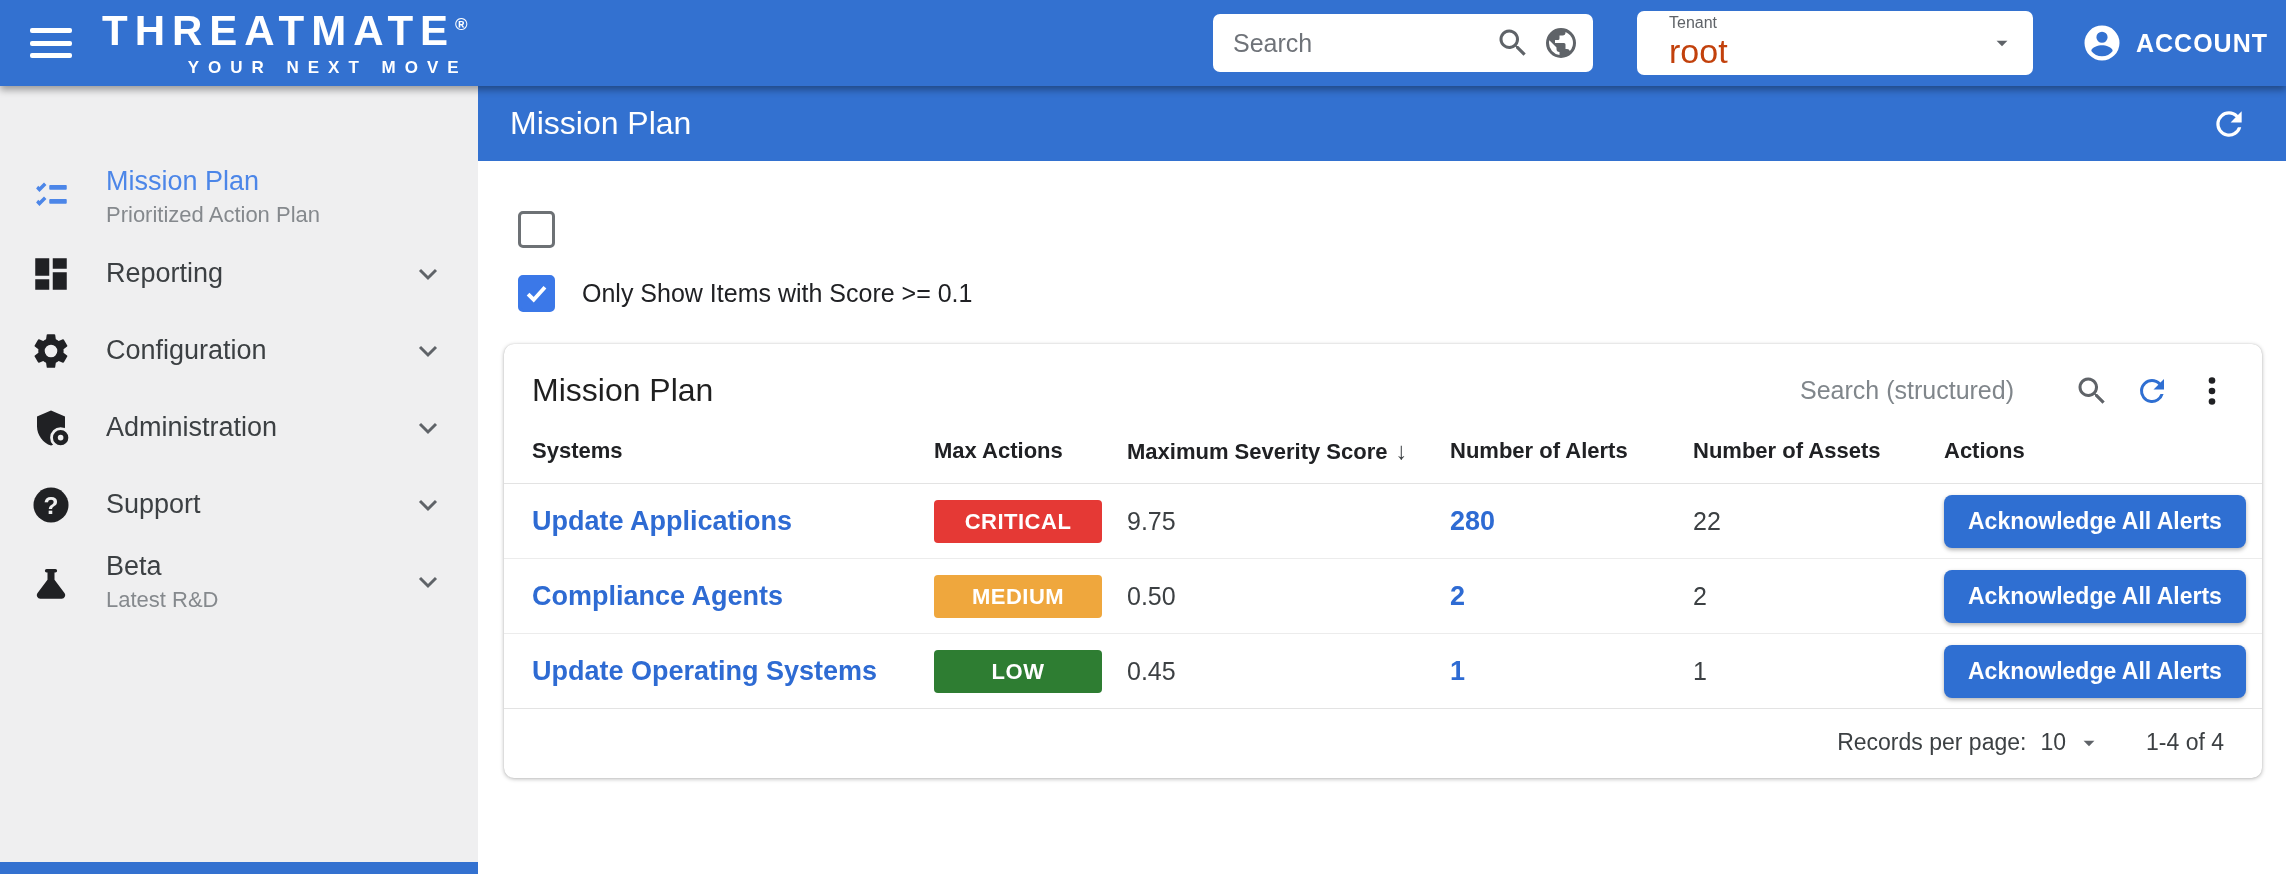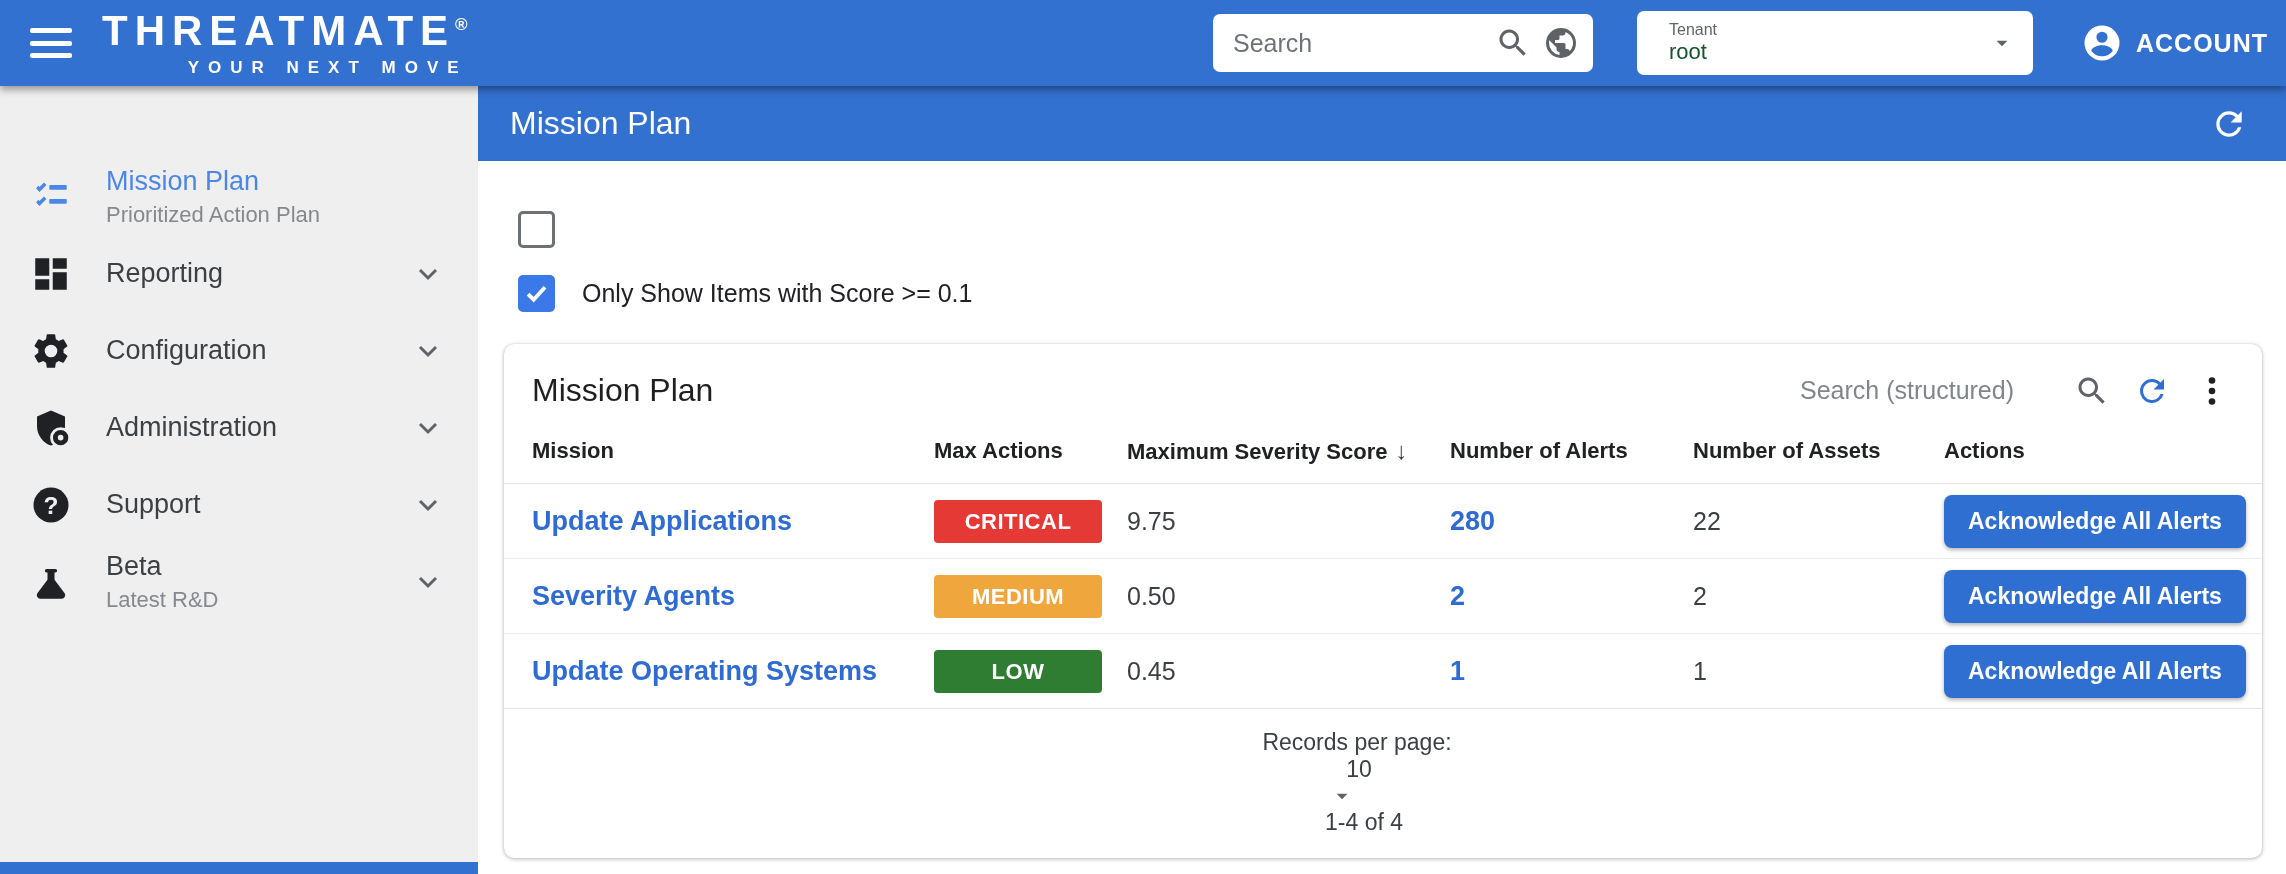--- a/index.html
+++ b/index.html
@@ -20,21 +20,21 @@
   .brand-tagline { font-size:17px; font-weight:bold; letter-spacing:9px; margin-top:7px;text-align:right; }
   .topbar-spacer { flex:1; }
   .searchbox { width:380px; height:58px; background:#fff; border-radius:7px;
                display:flex; align-items:center; padding:0 14px 0 20px; }
   .search-placeholder { color:#6f7379; font-size:25px; flex:1; }
   .sb-icon { width:36px; height:36px; margin-left:12px; flex:0 0 auto; }
   .tenantbox { width:396px; height:64px; background:#fff; border-radius:7px; margin-left:44px;
                display:flex; align-items:center; padding:6px 18px 6px 32px; color:#202124; }
   .tenant-texts { display:flex; flex-direction:column; justify-content:center; flex:1; }
   .tenant-label { font-size:16px; color:#5f6368; line-height:1.1; }
-  .tenant-value { font-size:22px; color:#14532d; line-height:1.2; }
+  .tenant-value { font-size:34px; color:#c2410c; line-height:1.2; }
   .account { margin-left:48px; display:flex; align-items:center; gap:13px; cursor:pointer; }
   .account-label { font-size:25px; font-weight:bold; letter-spacing:1px; }
 
   
   .content { flex:1; display:flex; min-height:0; }
   .sidebar { width:478px; flex:0 0 478px; background:#efeff0; padding-top:72px; position:relative; }
   .side-item { display:flex; align-items:center; height:77px; padding:0 34px 0 30px; cursor:pointer; }
   .side-icon { width:42px; height:42px; flex:0 0 42px; margin-right:34px; color:#202124; }
   .side-item.active .side-icon { color:#4c86e8; }
   .side-texts { display:flex; flex-direction:column; }
@@ -79,22 +79,22 @@
   tr:last-child td { border-bottom:1px solid #e3e3e3; }
   .sort-arrow { font-weight:normal; font-size:24px; color:#3c4043; margin-left:8px; }
   .cat-link, .num-link { color:#2e6bd3; font-weight:bold; font-size:27px; text-decoration:none; cursor:pointer; }
   .chip { display:inline-block; min-width:168px; height:43px; line-height:43px; text-align:center;
           border-radius:4px; color:#fff; font-weight:bold; font-size:22px; letter-spacing:.5px; }
   .score, .assets { font-size:25px; color:#3c4043; }
   .ack-btn { color:#fff; border:none; border-radius:8px; font-family:"Liberation Sans",sans-serif;
              font-weight:bold; font-size:23px; padding:13px 24px; cursor:pointer;
              box-shadow:0 2px 4px rgba(0,0,0,.3); white-space:nowrap; }
 
-  .card-footer { display:flex; align-items:center; 
-                 padding:20px 38px 22px 0; font-size:23px; color:#3c4043;flex-direction:column; }
+  .card-footer { display:flex; align-items:center; justify-content:flex-end;
+                 padding:20px 38px 22px 0; font-size:23px; color:#3c4043; }
   .records-label { margin-right:14px; }
   .page-size { margin-right:10px; }
   .caret-icon { width:26px; height:26px; color:#5f6368; margin-right:44px; cursor:pointer; }
   .range-label { }
 </style>
 </head>
 <body>
 
 <div class="app">
 
@@ -273,39 +273,39 @@
             <colgroup>
               <col style="width:430px">
                 <col style="width:193px">
                 <col style="width:323px">
               <col style="width:243px">
                 <col style="width:251px">
                 <col>
             </colgroup>
             <thead>
               <tr>
-                <th><span>Mission</span></th>
+                <th><span>Systems</span></th>
                 <th><span>Max Actions</span></th>
                 <th><span>Maximum Severity Score</span><span class="sort-arrow">↓</span></th>
                 <th><span>Number of Alerts</span></th>
                 <th><span>Number of Assets</span></th>
                 <th><span>Actions</span></th>
               </tr>
             </thead>
             <tbody>
               <tr>
                 <td><a class="cat-link">Update Applications</a></td>
                 <td><span class="chip" style="background-color: rgb(229, 57, 53);">CRITICAL</span></td>
                 <td><span class="score">9.75</span></td>
                 <td><a class="num-link">280</a></td>
                 <td><span class="assets">22</span></td>
                 <td><button class="ack-btn" style="background-color: rgb(47, 111, 210);">Acknowledge All Alerts</button></td>
               </tr>
               <tr>
-                <td><a class="cat-link">Severity Agents</a></td>
+                <td><a class="cat-link">Compliance Agents</a></td>
                 <td><span class="chip" style="background-color: rgb(239, 167, 61);">MEDIUM</span></td>
                 <td><span class="score">0.50</span></td>
                 <td><a class="num-link">2</a></td>
                 <td><span class="assets">2</span></td>
                 <td><button class="ack-btn" style="background-color: rgb(47, 111, 210);">Acknowledge All Alerts</button></td>
               </tr>
               <tr>
                 <td><a class="cat-link">Update Operating Systems</a></td>
                 <td><span class="chip" style="background-color: rgb(46, 125, 50);">LOW</span></td>
                 <td><span class="score">0.45</span></td>

